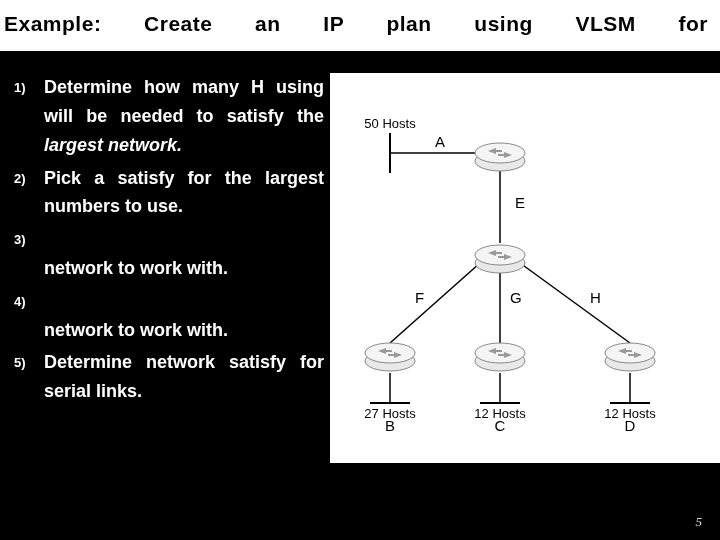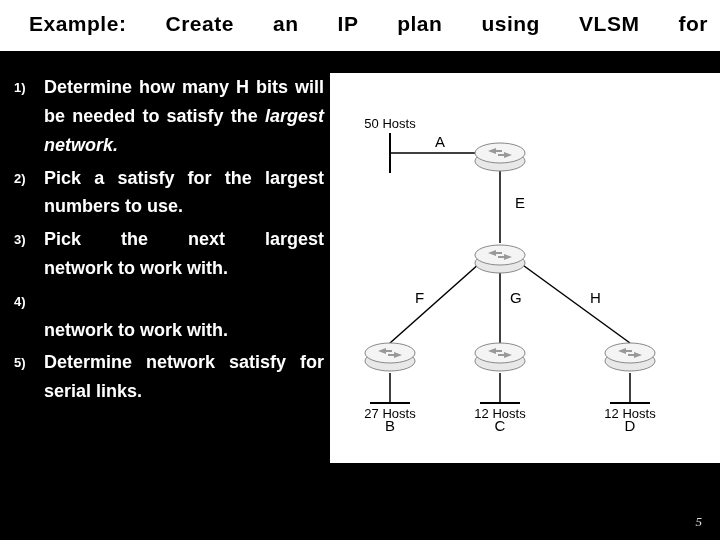--- a/index.html
+++ b/index.html
@@ -6,21 +6,21 @@
   body {
     width: 720px;
     height: 540px;
     background: #000;
     font-family: Arial, sans-serif;
     position: relative;
     overflow: hidden;
   }
   .header {
     background: #fff;
-    padding: 10px 12px 14px 29px;
+    padding: 10px 12px 14px 4px;
     border-bottom: 2px solid #000;
   }
   .title {
     font-size: 21px;
     font-weight: bold;
     color: #000;
     text-align: justify;
     text-align-last: justify;
     letter-spacing: 0.5px;
     line-height: 1.3;
@@ -87,38 +87,38 @@
 <div class="header">
   <div class="title">Example:  Create  an  IP  plan  using  VLSM  for</div>
 </div>
 
 <div class="content">
   <div class="left">
 
     <div class="step">
       <div class="step-num">1)</div>
       <div class="step-text">
-        <span>Determine how many H bits</span>
+        <span>Determine how many H using</span>
         <span>will be needed to satisfy the</span>
         <span style="font-style:italic">largest network.</span>
       </div>
     </div>
 
     <div class="step">
       <div class="step-num">2)</div>
       <div class="step-text">
         <span>Pick a satisfy for the largest</span>
         <span>numbers to use.</span>
       </div>
     </div>
 
     <div class="step">
       <div class="step-num">3)</div>
       <div class="step-text" style="text-align:justify;text-align-last:justify">
-        <span>Pick    the    next    largest</span><br>
+        <br>
         <span style="text-align:left;display:inline-block">network to work with.</span>
       </div>
     </div>
 
     <div class="step">
       <div class="step-num">4)</div>
       <div class="step-text" style="text-align:justify;text-align-last:justify">
         <br>
         <span style="text-align:left;display:inline-block">network to work with.</span>
       </div>

